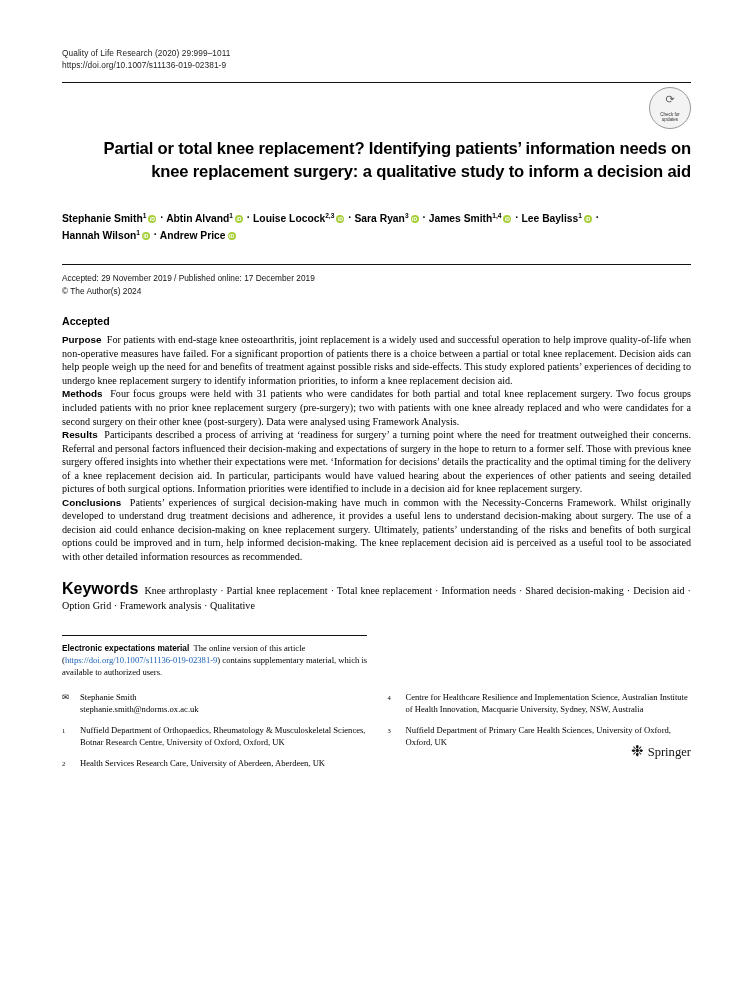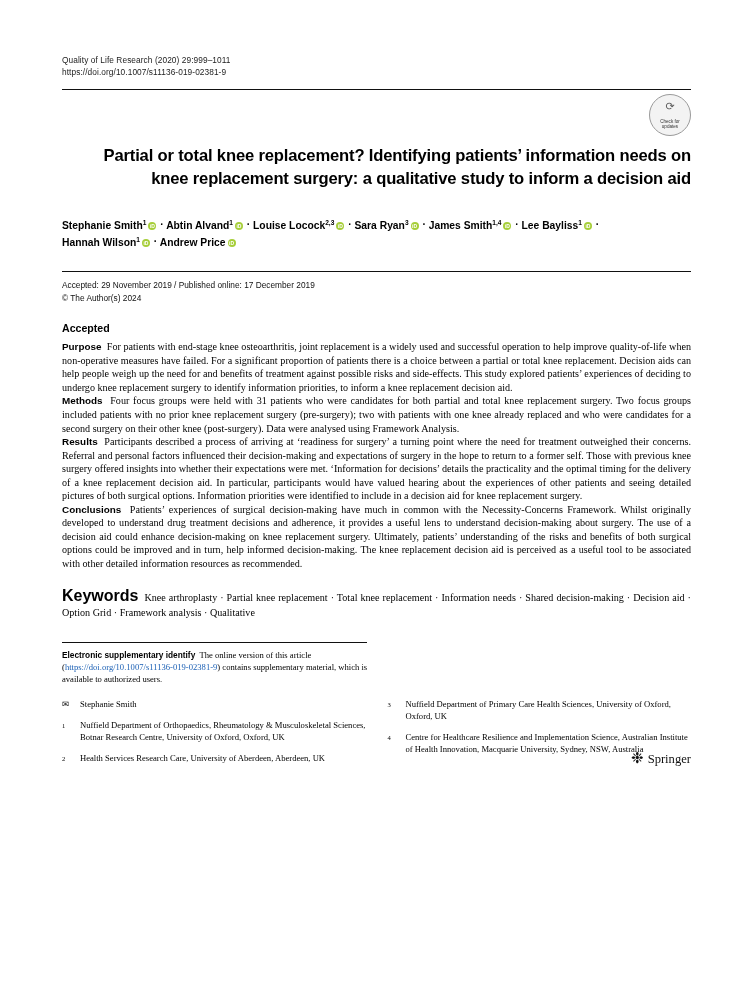--- a/index.html
+++ b/index.html
@@ -10,21 +10,21 @@
   body {
     width: 753px;
     height: 1000px;
     font-family: "Liberation Serif", serif;
     color: #000000;
     position: relative;
     overflow: hidden;
   }
   .page {
     position: absolute;
-    left: 0; top: 16px;
+    left: 0; top: 9px;
     width: 753px;
     height: 808px;
     box-sizing: border-box;
     padding: 38px 62px 1px 62px;
   }
 
   
   .journal-line {
     font-family: "Liberation Sans", sans-serif;
     font-size: 8.3px;
@@ -272,48 +272,49 @@
     <p><span class="lead">Results</span>&nbsp; <span>Participants described a process of arriving at ‘readiness for surgery’ a turning point where the need for treatment outweighed their concerns. Referral and personal factors influenced their decision-making and expectations of surgery in the hope to return to a former self. Those with previous knee surgery offered insights into whether their expectations were met. ‘Information for decisions’ details the practicality and the optimal timing for the delivery of a knee replacement decision aid. In particular, participants would have valued hearing about the experiences of other patients and seeing detailed pictures of both surgical options. Information priorities were identified to include in a decision aid for knee replacement surgery.</span></p>
     <p><span class="lead">Conclusions</span>&nbsp; <span>Patients’ experiences of surgical decision-making have much in common with the Necessity-Concerns Framework. Whilst originally developed to understand drug treatment decisions and adherence, it provides a useful lens to understand decision-making about surgery. The use of a decision aid could enhance decision-making on knee replacement surgery. Ultimately, patients’ understanding of the risks and benefits of both surgical options could be improved and in turn, help informed decision-making. The knee replacement decision aid is perceived as a useful tool to be associated with other detailed information resources as recommended.</span></p>
   </div>
 
   <div class="keywords">
     <span class="lead">Keywords</span>&nbsp; <span>Knee arthroplasty · Partial knee replacement · Total knee replacement · Information needs · Shared decision-making · Decision aid · Option Grid · Framework analysis · Qualitative</span>
   </div>
 
   <div class="foot-rule"></div>
   <div class="esm">
-    <span class="lead">Electronic supplementary identify</span>&nbsp; <span>The online version of this article (</span><span class="link">https://doi.org/10.1007/s11136-019-02381-9</span><span>) contains supplementary material, which is available to authorized users.</span>
+    <span class="lead">Electronic expectations material</span>&nbsp; <span>The online version of this article (</span><span class="link">https://doi.org/10.1007/s11136-019-02381-9</span><span>) contains supplementary material, which is available to authorized users.</span>
   </div>
 
   <div class="affil-grid">
     <div class="affil-col">
       <div class="affil-row">
         <div class="affil-marker mail">✉</div>
         <div class="affil-text">
           <div>Stephanie Smith</div>
+          <div>stephanie.smith@ndorms.ox.ac.uk</div>
         </div>
       </div>
       <div class="affil-row">
         <div class="affil-marker">1</div>
         <div class="affil-text">Nuffield Department of Orthopaedics, Rheumatology &amp; Musculoskeletal Sciences, Botnar Research Centre, University of Oxford, Oxford, UK</div>
       </div>
       <div class="affil-row">
         <div class="affil-marker">2</div>
         <div class="affil-text">Health Services Research Care, University of Aberdeen, Aberdeen, UK</div>
       </div>
     </div>
     <div class="affil-col">
       <div class="affil-row">
+        <div class="affil-marker">4</div>
+        <div class="affil-text">Centre for Healthcare Resilience and Implementation Science, Australian Institute of Health Innovation, Macquarie University, Sydney, NSW, Australia</div>
+      </div>
+      <div class="affil-row">
         <div class="affil-marker">3</div>
         <div class="affil-text">Nuffield Department of Primary Care Health Sciences, University of Oxford, Oxford, UK</div>
-      </div>
-      <div class="affil-row">
-        <div class="affil-marker">4</div>
-        <div class="affil-text">Centre for Healthcare Resilience and Implementation Science, Australian Institute of Health Innovation, Macquarie University, Sydney, NSW, Australia</div>
       </div>
     </div>
   </div>
 
   <div class="springer">
     <span class="sp-mark">❉</span>
     <span>Springer</span>
   </div>
 
 </div>

